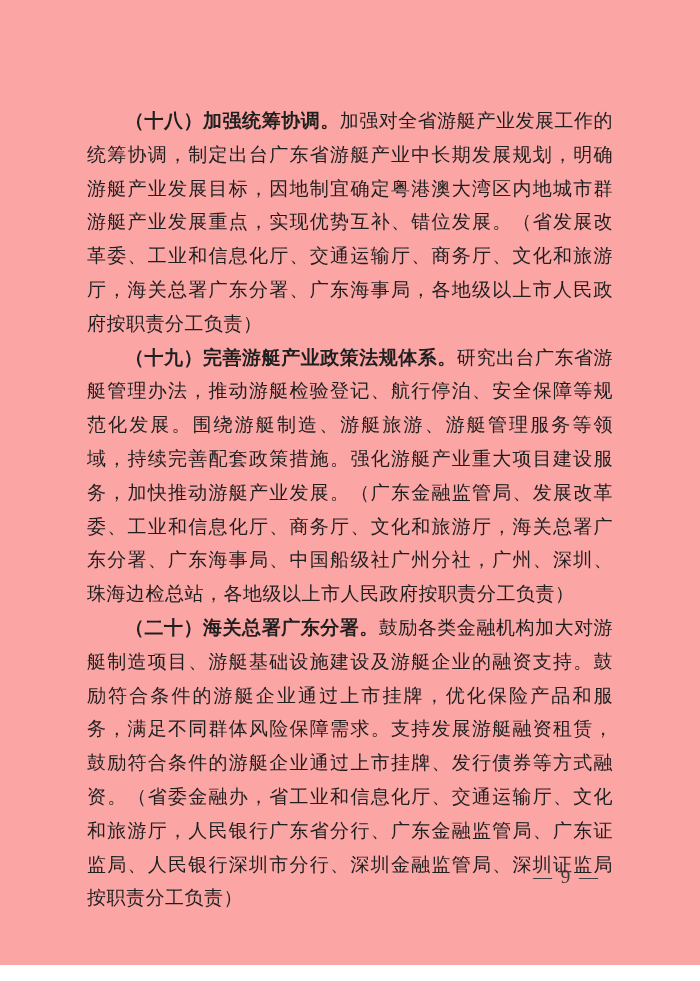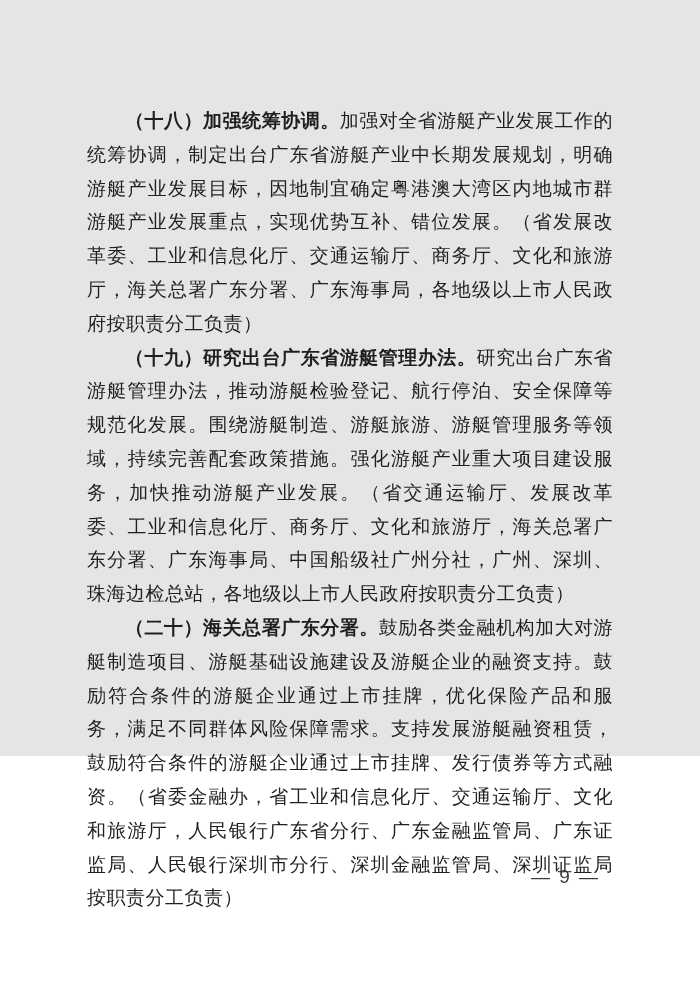--- a/index.html
+++ b/index.html
@@ -6,23 +6,23 @@
     margin: 0;
     padding: 0;
     width: 700px;
     height: 981px;
     background: #ffffff;
     overflow: hidden;
   }
   .page {
     position: relative;
     width: 700px;
-    height: 756px;
-    background: #e5e5e5;
-    font-family: Liberation Sans, sans-serif;
+    height: 965px;
+    background: #fca5a5;
+    font-family: Liberation Serif, serif;
     color: #1f1f1f;
   }
   .textblock {
     position: absolute;
     left: 87px;
     top: 104px;
     width: 526px;
   }
   .para {
     margin: 0;
@@ -46,17 +46,17 @@
     letter-spacing: 2px;
     color: #3a3a3a;
   }
 </style>
 </head>
 <body>
 
 <div class="page">
   <div class="textblock">
     <p class="para"><span class="head">（十八）加强统筹协调。</span><span>加强对全省游艇产业发展工作的统筹协调，制定出台广东省游艇产业中长期发展规划，明确游艇产业发展目标，因地制宜确定粤港澳大湾区内地城市群游艇产业发展重点，实现优势互补、错位发展。（省发展改革委、工业和信息化厅、交通运输厅、商务厅、文化和旅游厅，海关总署广东分署、广东海事局，各地级以上市人民政府按职责分工负责）</span></p>
-    <p class="para"><span class="head">（十九）研究出台广东省游艇管理办法。</span><span>研究出台广东省游艇管理办法，推动游艇检验登记、航行停泊、安全保障等规范化发展。围绕游艇制造、游艇旅游、游艇管理服务等领域，持续完善配套政策措施。强化游艇产业重大项目建设服务，加快推动游艇产业发展。（省交通运输厅、发展改革委、工业和信息化厅、商务厅、文化和旅游厅，海关总署广东分署、广东海事局、中国船级社广州分社，广州、深圳、珠海边检总站，各地级以上市人民政府按职责分工负责）</span></p>
+    <p class="para"><span class="head">（十九）完善游艇产业政策法规体系。</span><span>研究出台广东省游艇管理办法，推动游艇检验登记、航行停泊、安全保障等规范化发展。围绕游艇制造、游艇旅游、游艇管理服务等领域，持续完善配套政策措施。强化游艇产业重大项目建设服务，加快推动游艇产业发展。（广东金融监管局、发展改革委、工业和信息化厅、商务厅、文化和旅游厅，海关总署广东分署、广东海事局、中国船级社广州分社，广州、深圳、珠海边检总站，各地级以上市人民政府按职责分工负责）</span></p>
     <p class="para"><span class="head">（二十）海关总署广东分署。</span><span>鼓励各类金融机构加大对游艇制造项目、游艇基础设施建设及游艇企业的融资支持。鼓励符合条件的游艇企业通过上市挂牌，优化保险产品和服务，满足不同群体风险保障需求。支持发展游艇融资租赁，鼓励符合条件的游艇企业通过上市挂牌、发行债券等方式融资。（省委金融办，省工业和信息化厅、交通运输厅、文化和旅游厅，人民银行广东省分行、广东金融监管局、广东证监局、人民银行深圳市分行、深圳金融监管局、深圳证监局按职责分工负责）</span></p>
   </div>
   <div class="pagenum">— 9 —</div>
 </div>
 
 </body></html>

